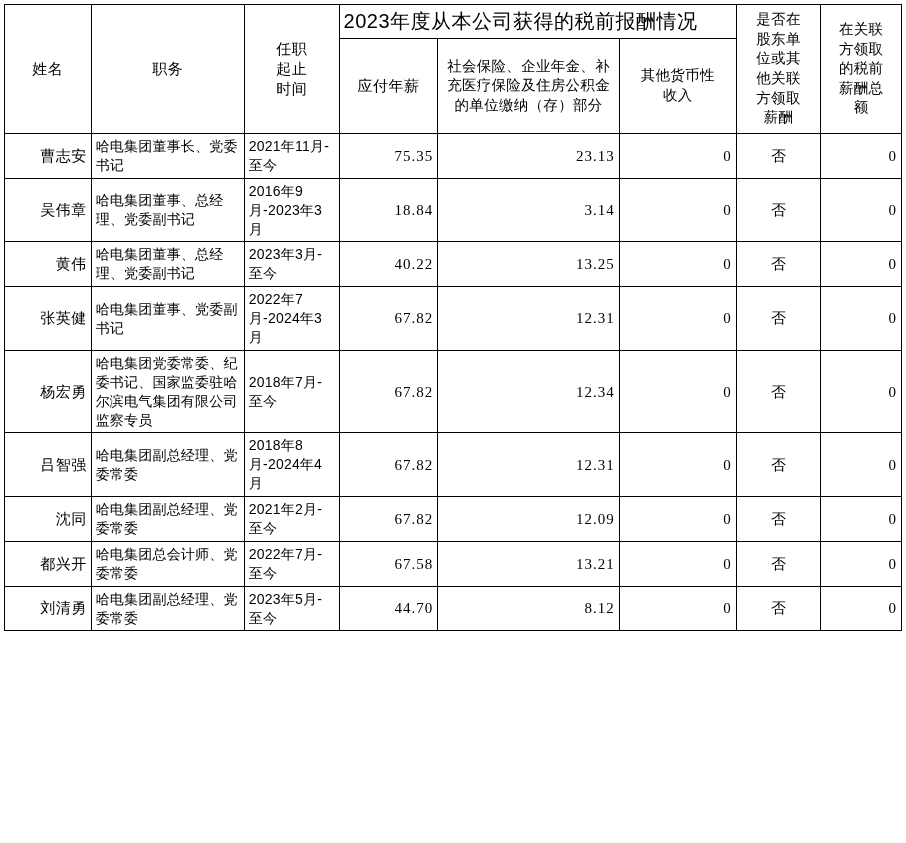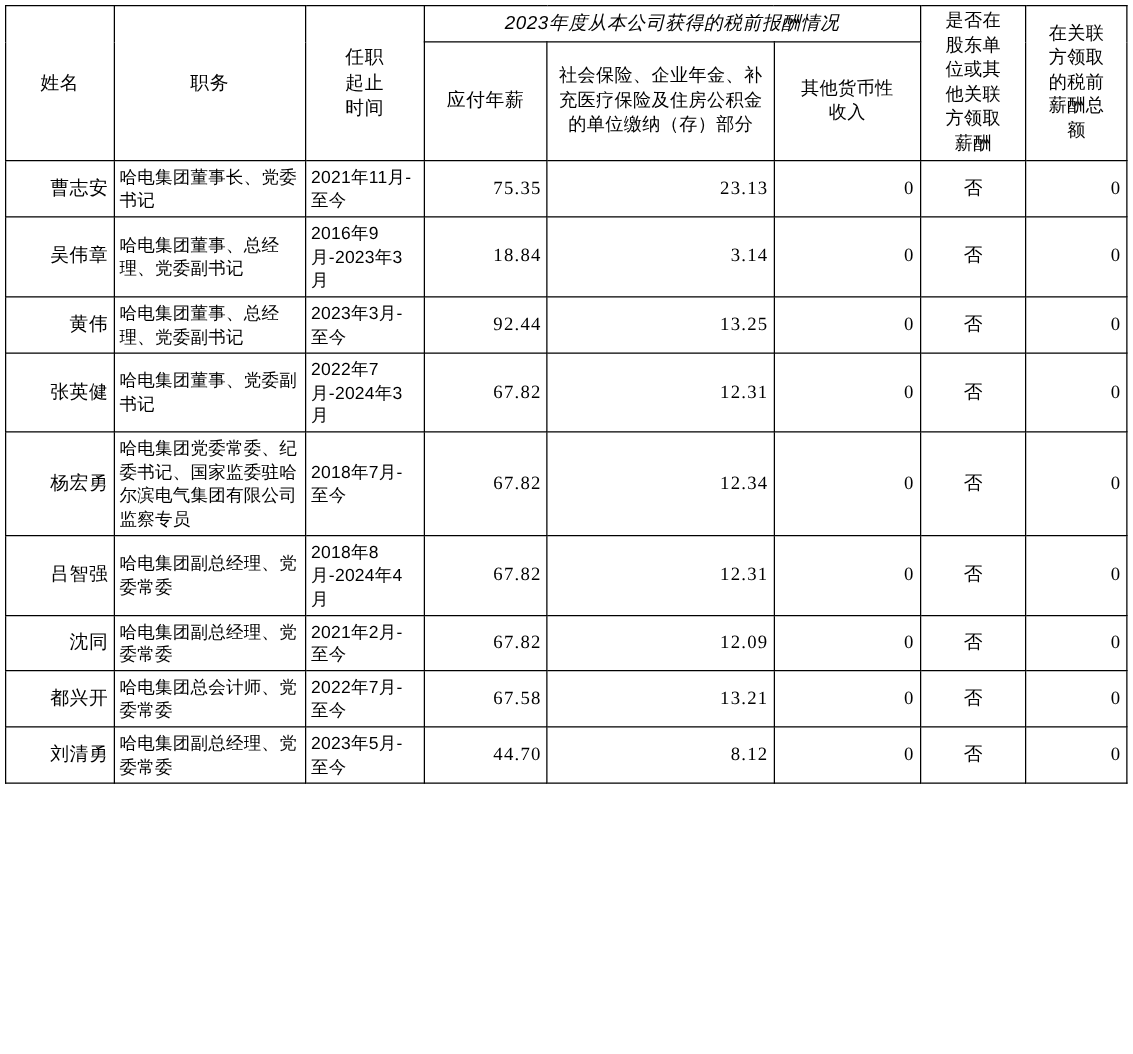--- a/index.html
+++ b/index.html
@@ -86,25 +86,24 @@
   col.w-social  { width: 180px; }
   col.w-other   { width: 116px; }
   col.w-share   { width: 84px; }
   col.w-rel     { width: 80px; }
 
   .vtext {
     display: block;
     text-align: center;
   }
   .grp-head {
-    text-align: center;
-    font-size: 15px;
+    text-align: left;
+    font-size: 20px;
     letter-spacing: 0.5px;
     padding: 10px 4px 10px 4px;
-    font-style: italic;
   }
   .tall-head { height: 88px; }
 </style>
 </head>
 <body>
 
 <div class="sheet">
   <table class="comp">
     <colgroup>
       <col class="w-name">
@@ -169,21 +168,21 @@
           <td class="c-num">18.84</td>
           <td class="c-num">3.14</td>
           <td class="c-num">0</td>
           <td class="c-yn">否</td>
           <td class="c-num">0</td>
         </tr>
         <tr>
           <td class="c-name">黄伟</td>
           <td class="c-title">哈电集团董事、总经理、党委副书记</td>
           <td class="c-period">2023年3月-至今</td>
-          <td class="c-num">92.44</td>
+          <td class="c-num">40.22</td>
           <td class="c-num">13.25</td>
           <td class="c-num">0</td>
           <td class="c-yn">否</td>
           <td class="c-num">0</td>
         </tr>
         <tr>
           <td class="c-name">张英健</td>
           <td class="c-title">哈电集团董事、党委副书记</td>
           <td class="c-period">2022年7月-2024年3月</td>
           <td class="c-num">67.82</td>

